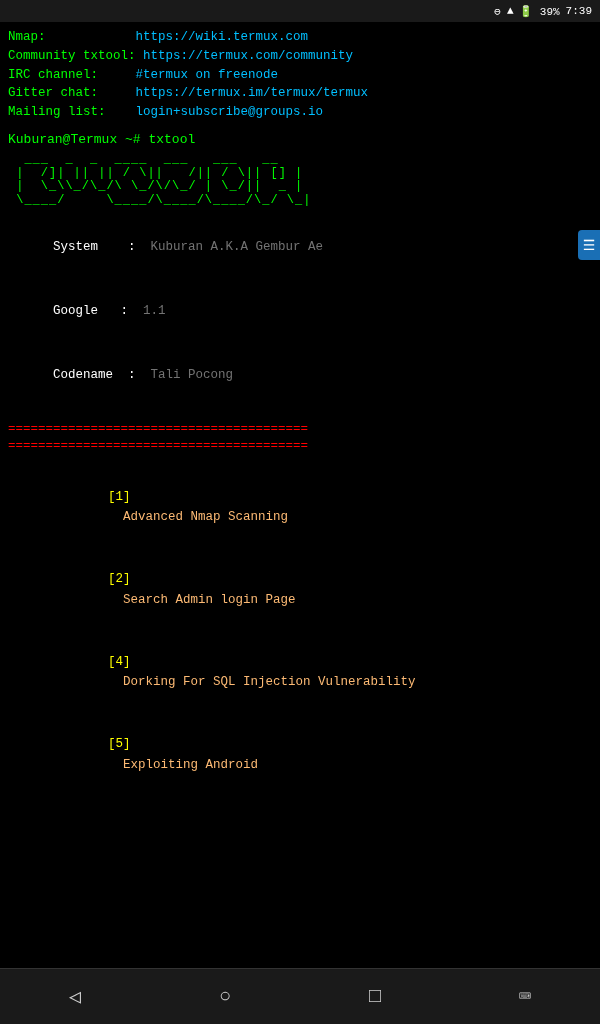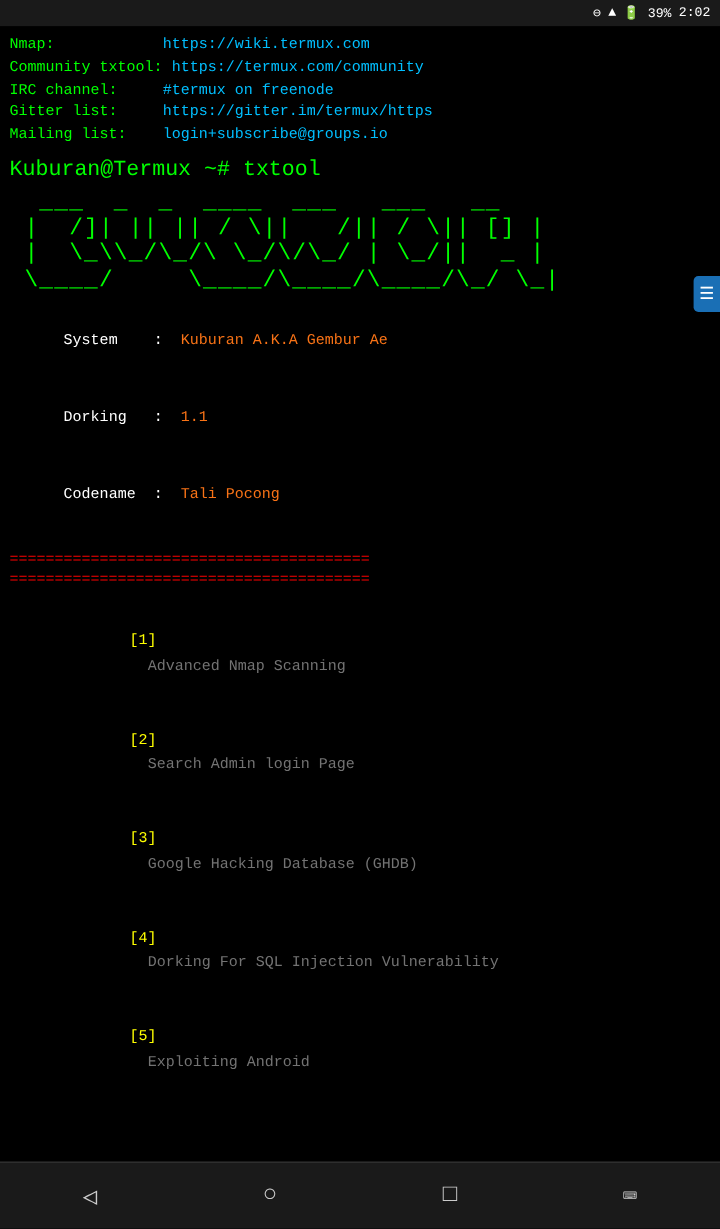--- a/index.html
+++ b/index.html
@@ -53,52 +53,52 @@
       color: #00ff00;
     }
 
     .info-value {
       color: #00bfff;
       margin-top: 45px;
     }
 
     .prompt-line {
       color: #00ff00;
-      font-size: 18px;
+      font-size: 13px;
       margin-top: 4px;
       margin-bottom: 2px;
     }
 
     
     #ascii-logo {
       margin: 6px 0;
       line-height: 1.15;
     }
 
     .logo-line {
       color: #00ff00;
-      font-size: 19px;
+      font-size: 12px;
       white-space: pre;
       letter-spacing: 1px;
     }
 
     
     .author-section {
       margin: 8px 0;
     }
 
     .author-line {
       color: #ffffff;
       font-size: 12.5px;
       line-height: 1.7;
       white-space: pre;
     }
 
     .author-value {
-      color: #f97316;
+      color: #737373;
     }
 
     
     .divider {
       color: #ff0000;
       font-size: 12.5px;
       white-space: pre;
       margin: 3px 0;
     }
 
@@ -111,21 +111,21 @@
       font-size: 12.5px;
       line-height: 1.65;
       white-space: pre;
     }
 
     .menu-num {
       color: #ffff00;
     }
 
     .menu-text {
-      color: #737373;
+      color: #fdba74;
       margin-top: 48px;
     }
 
     
     #nav-bar {
       background: #1a1a1a;
       height: 56px;
       display: flex;
       align-items: center;
       justify-content: space-around;
@@ -162,48 +162,48 @@
       font-size: 14px;
     }
   </style>
 </head>
 <body>
 
 <div id="status-bar">
   <span class="status-icon">⊖</span>
   <span class="status-icon">▲</span>
   <span class="status-icon">🔋 39%</span>
-  <span class="status-icon">2:02</span>
+  <span class="status-icon">7:39</span>
 </div>
 
 <div id="terminal">
 
   <div class="info-line"><span class="info-label">Nmap:            </span><span class="info-value">https://wiki.termux.com</span></div>
   <div class="info-line"><span class="info-label">Community txtool: </span><span class="info-value">https://termux.com/community</span></div>
   <div class="info-line"><span class="info-label">IRC channel:     </span><span class="info-value">#termux on freenode</span></div>
-  <div class="info-line"><span class="info-label">Gitter list:     </span><span class="info-value">https://gitter.im/termux/https</span></div>
+  <div class="info-line"><span class="info-label">Gitter chat:     </span><span class="info-value">https://termux.im/termux/termux</span></div>
   <div class="info-line"><span class="info-label">Mailing list:    </span><span class="info-value">login+subscribe@groups.io</span></div>
 
   <div style="height:6px"></div>
 
   <div class="prompt-line">Kuburan@Termux ~# txtool</div>
 
   <div id="ascii-logo">
     <div class="logo-line">  ___  _  _  ____  ___   ___   __  </div>
     <div class="logo-line"> |  /]| || || / \||   /|| / \|| [] |</div>
     <div class="logo-line"> |  \_\\_/\_/\ \_/\/\_/ | \_/||  _ |</div>
     <div class="logo-line"> \____/     \____/\____/\____/\_/ \_|</div>
   </div>
 
   <div class="author-section">
     <div class="author-line">
       <span>System    :  </span><span class="author-value">Kuburan A.K.A Gembur Ae</span>
     </div>
     <div class="author-line">
-      <span>Dorking   :  </span><span class="author-value">1.1</span>
+      <span>Google   :  </span><span class="author-value">1.1</span>
     </div>
     <div class="author-line">
       <span>Codename  :  </span><span class="author-value">Tali Pocong</span>
     </div>
   </div>
 
   <div style="height:4px"></div>
 
   <div class="divider">========================================</div>
   <div class="divider">========================================</div>
@@ -211,24 +211,20 @@
   <div style="height:4px"></div>
 
   <div class="menu-section">
     <div class="menu-item">
       <span class="menu-num">[1]</span>
       <span class="menu-text">  </span><span class="menu-text">Advanced Nmap Scanning</span>
     </div>
     <div class="menu-item">
       <span class="menu-num">[2]</span>
       <span class="menu-text">  </span><span class="menu-text">Search Admin login Page</span>
-    </div>
-    <div class="menu-item">
-      <span class="menu-num">[3]</span>
-      <span class="menu-text">  </span><span class="menu-text">Google Hacking Database (GHDB)</span>
     </div>
     <div class="menu-item">
       <span class="menu-num">[4]</span>
       <span class="menu-text">  </span><span class="menu-text">Dorking For SQL Injection Vulnerability</span>
     </div>
     <div class="menu-item">
       <span class="menu-num">[5]</span>
       <span class="menu-text">  </span><span class="menu-text">Exploiting Android</span>
     </div>
 

